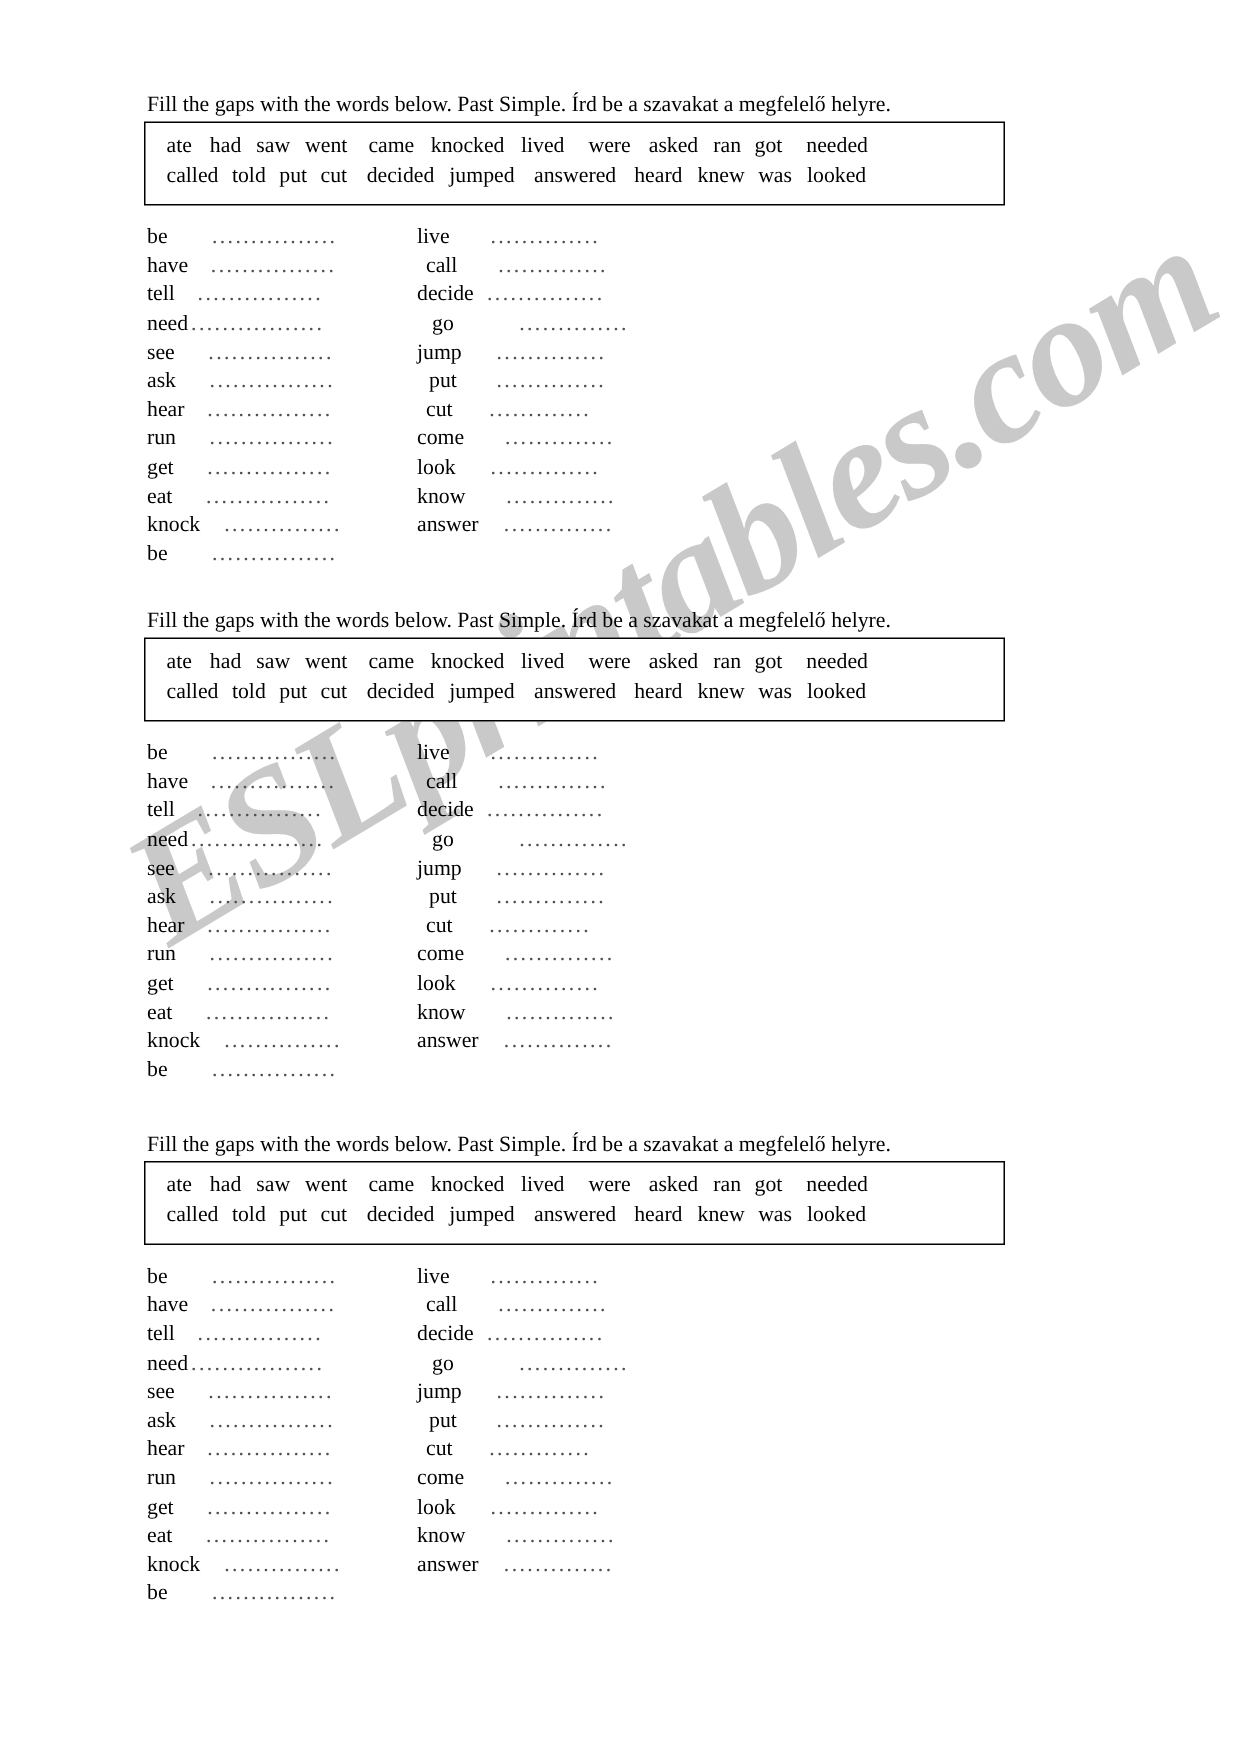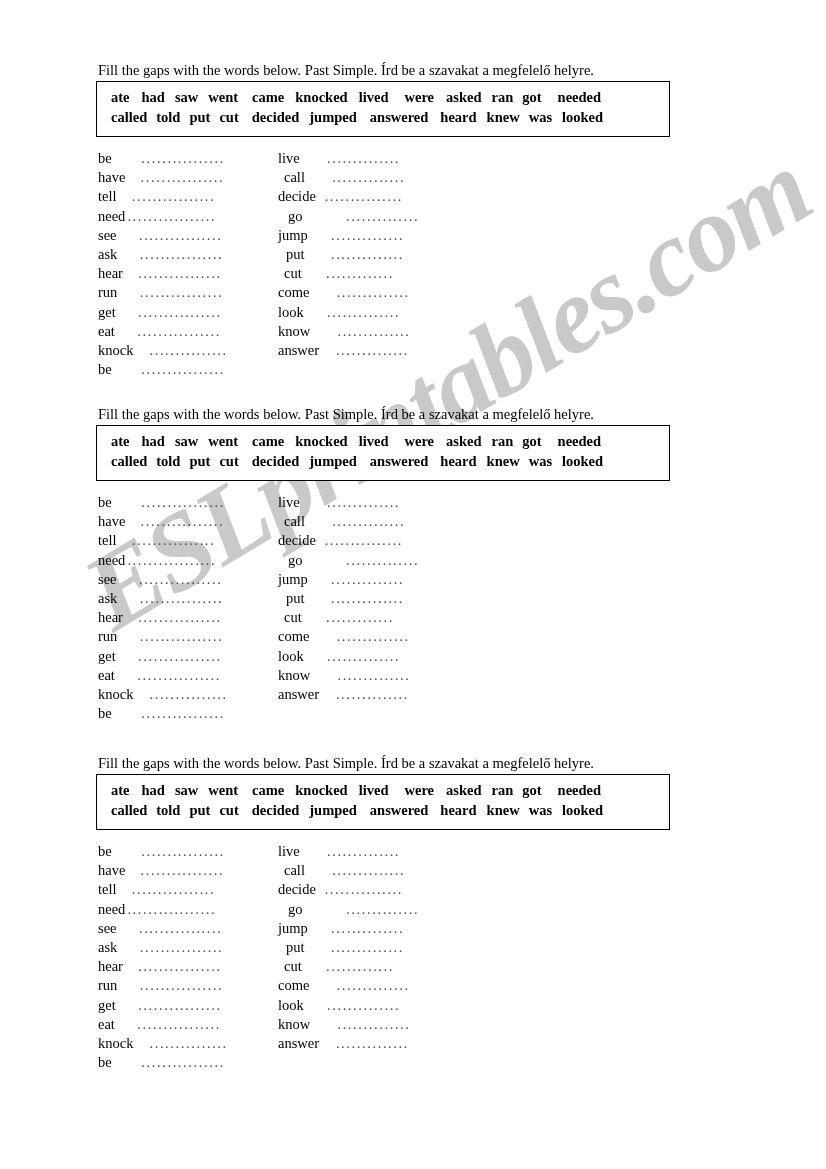--- a/index.html
+++ b/index.html
@@ -64,21 +64,20 @@
     white-space: nowrap;
     margin: 0 0 2px 2px;
   }
 
   .wordbank {
     border: 1.6px solid #000000;
     width: 574px;
     box-sizing: border-box;
     padding: 5px 0 9px 0;
     background: #ffffff;
-    font-weight: bold;
   }
   .wordbank-row {
     font-size: 14.5px;
     line-height: 20px;
     white-space: nowrap;
     padding-left: 14px;
   }
   .wordbank-row .w {
     display: inline-block;
   }

